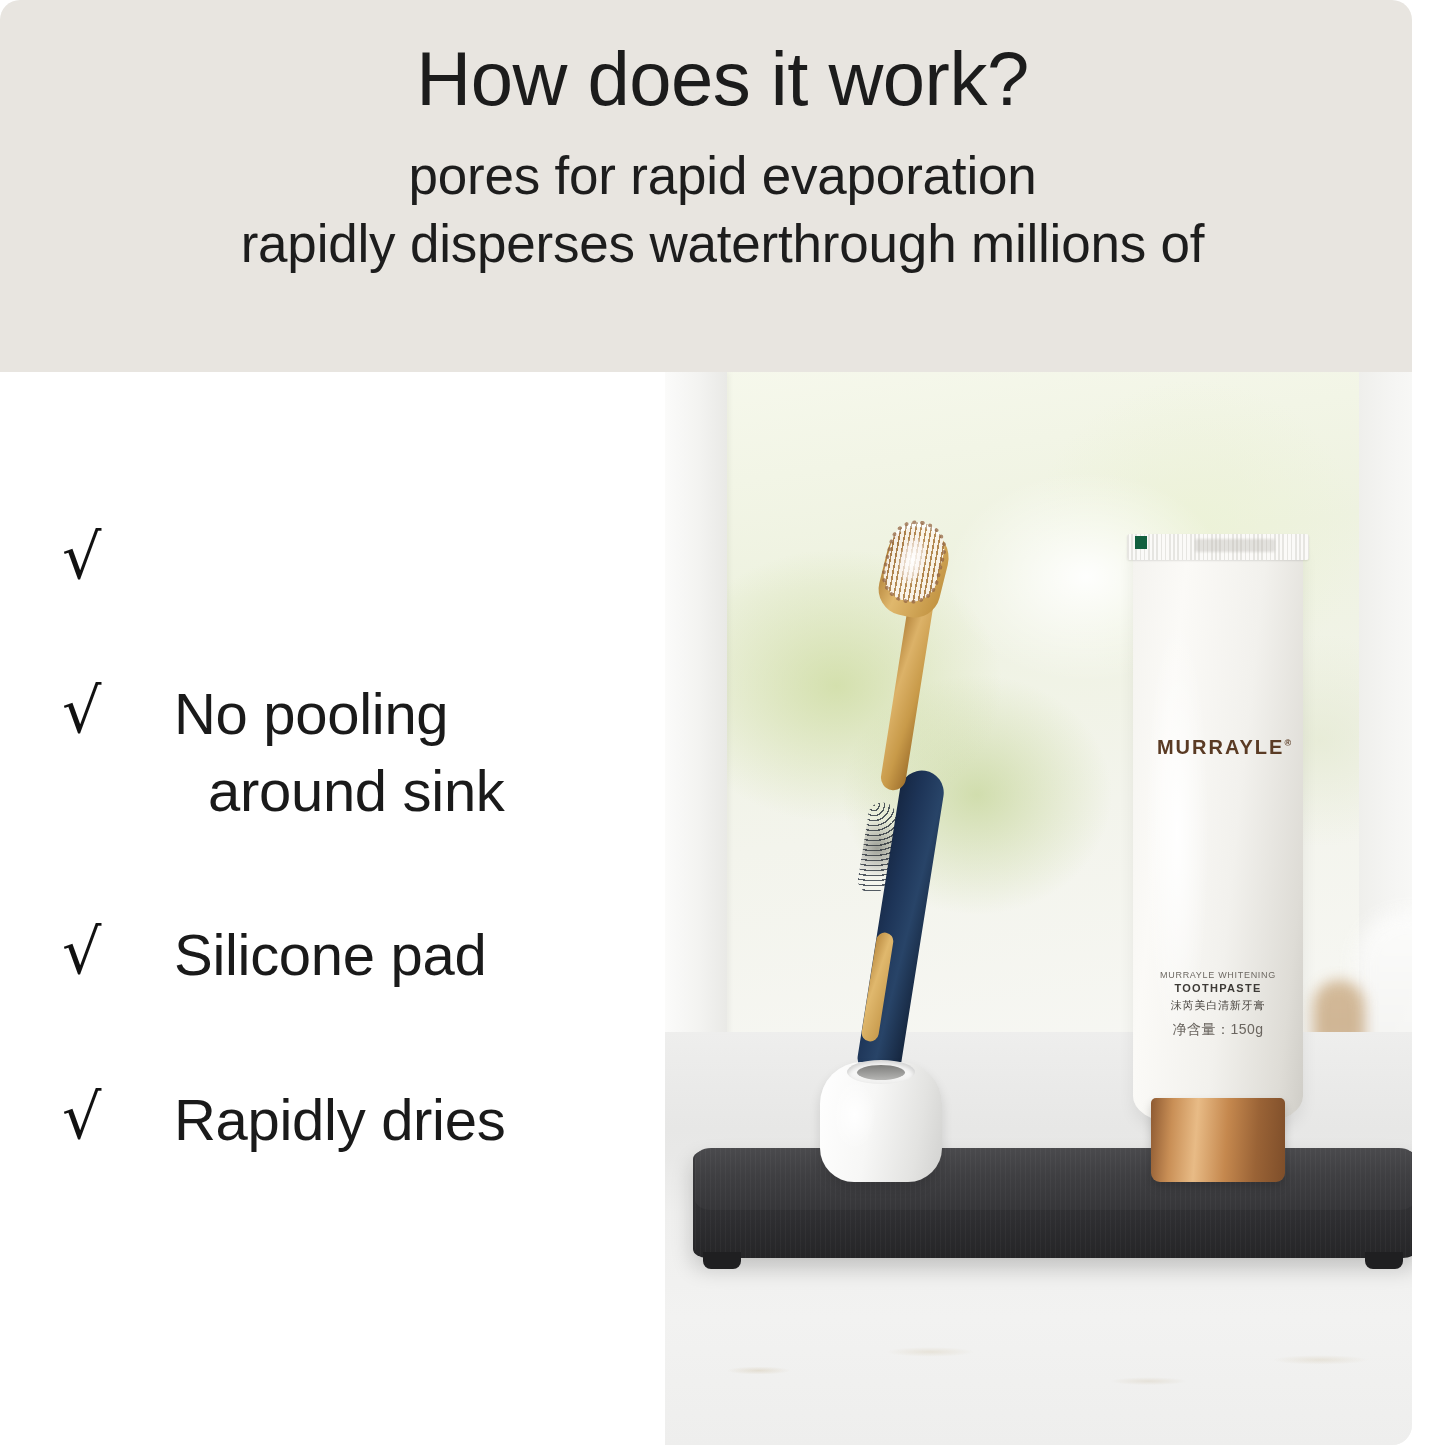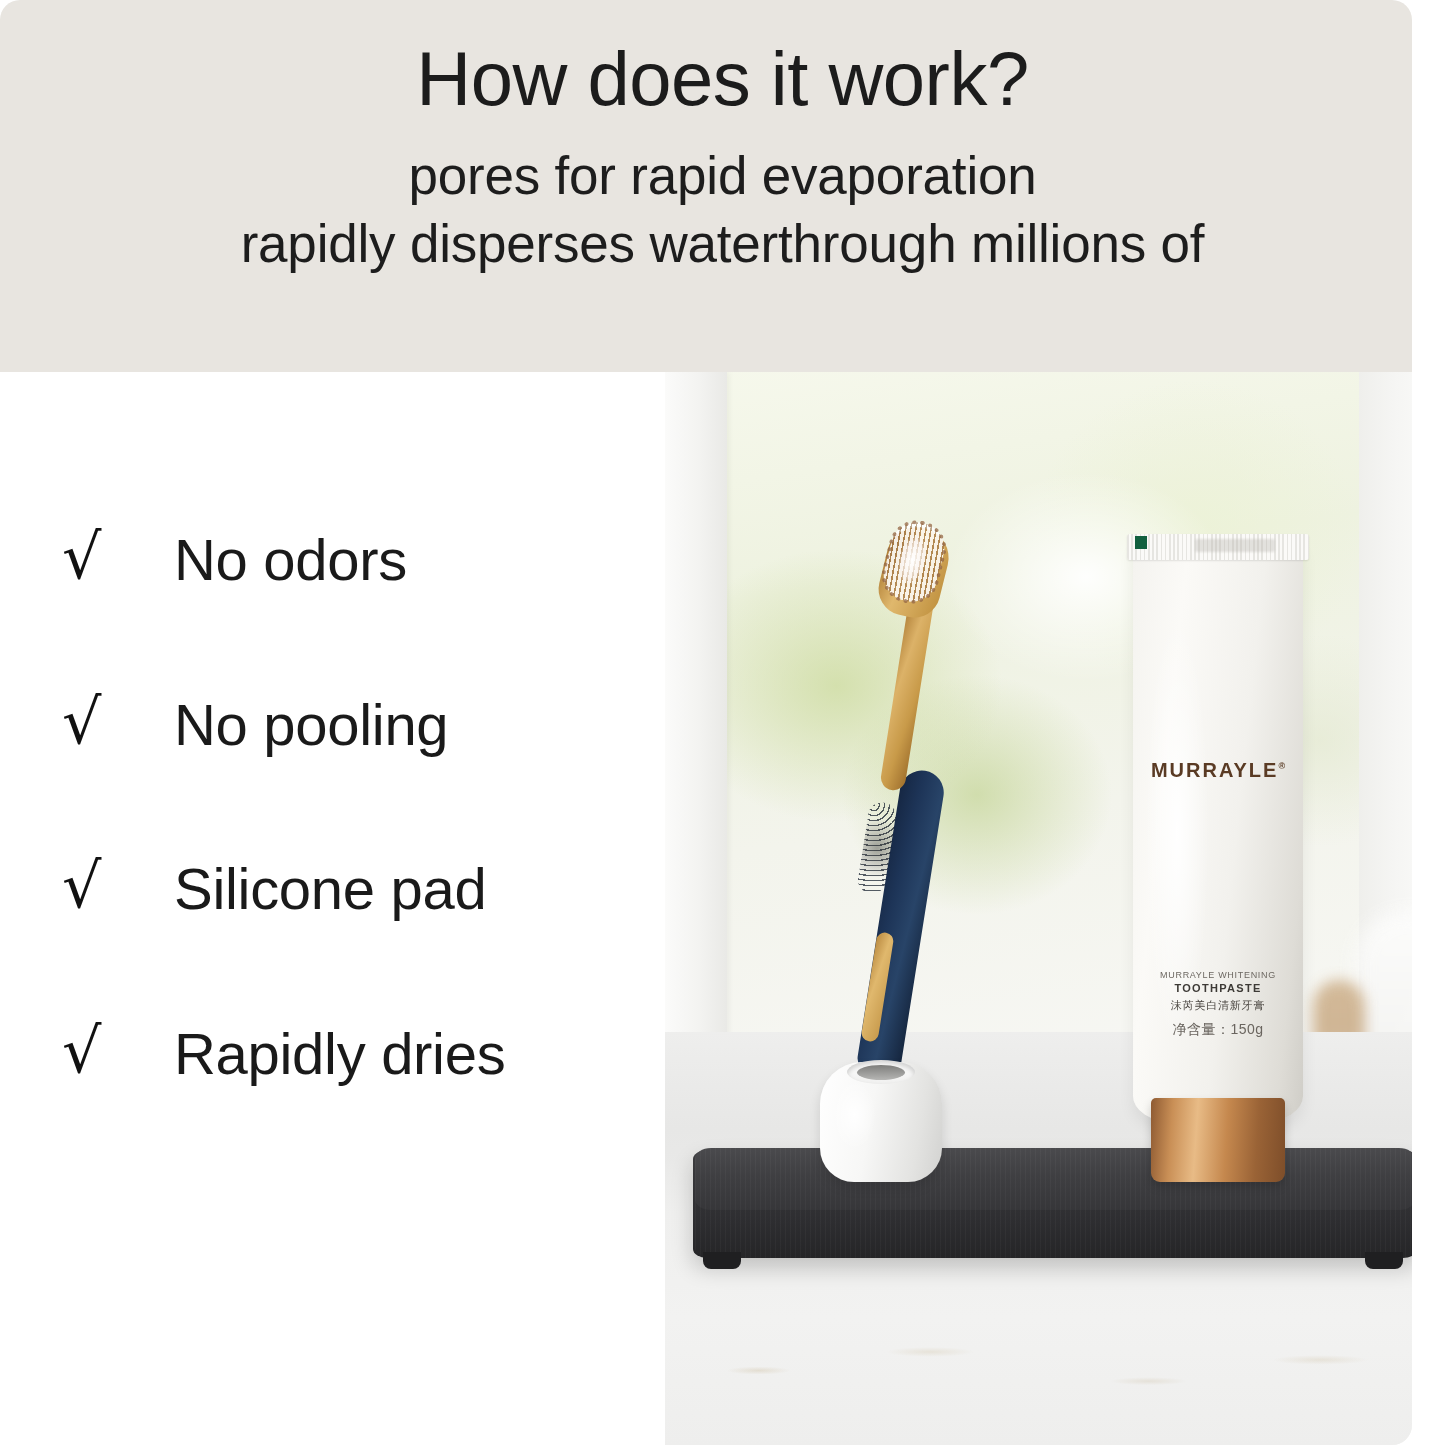--- a/index.html
+++ b/index.html
@@ -353,28 +353,29 @@
   .tube-crimp-code {
     position: absolute;
     left: 530px; top: 167px;
     width: 80px; height: 13px;
     background: rgba(180,178,172,0.35);
     border-radius: 2px;
     filter: blur(1.2px);
   }
   .tube-brand {
     position: absolute;
-    left: 468px; top: 387px;
+    left: 468px; top: 364px;
     width: 170px;
     text-align: center;
     font-size: 20px;
     font-weight: 700;
     letter-spacing: 2.0px;
     color: #5a3b24;
     font-family: "Liberation Sans", sans-serif;
+    padding-left: 6px;
   }
   .tube-brand .reg {
     font-size: 9px;
     vertical-align: super;
     letter-spacing: 0;
   }
   .tube-smalltext {
     position: absolute;
     left: 468px; top: 598px;
     width: 170px;
@@ -457,29 +458,27 @@
       <span class="sub-line">rapidly disperses waterthrough millions of</span>
     </div>
   </div>
 
   <div class="body-area">
 
     <div class="feature-list">
 
       <div class="feature-row">
         <span class="feature-check">√</span>
-        <span class="feature-label">
-          <span class="wrap-line">No odors</span>
-        </span>
       </div>
 
       <div class="feature-row">
         <span class="feature-check">√</span>
         <span class="feature-label">
           <span class="wrap-line">No pooling</span>
+          <span class="wrap-line indent">around sink</span>
         </span>
       </div>
 
       <div class="feature-row">
         <span class="feature-check">√</span>
         <span class="feature-label">
           <span class="wrap-line">Silicone pad</span>
         </span>
       </div>
 

